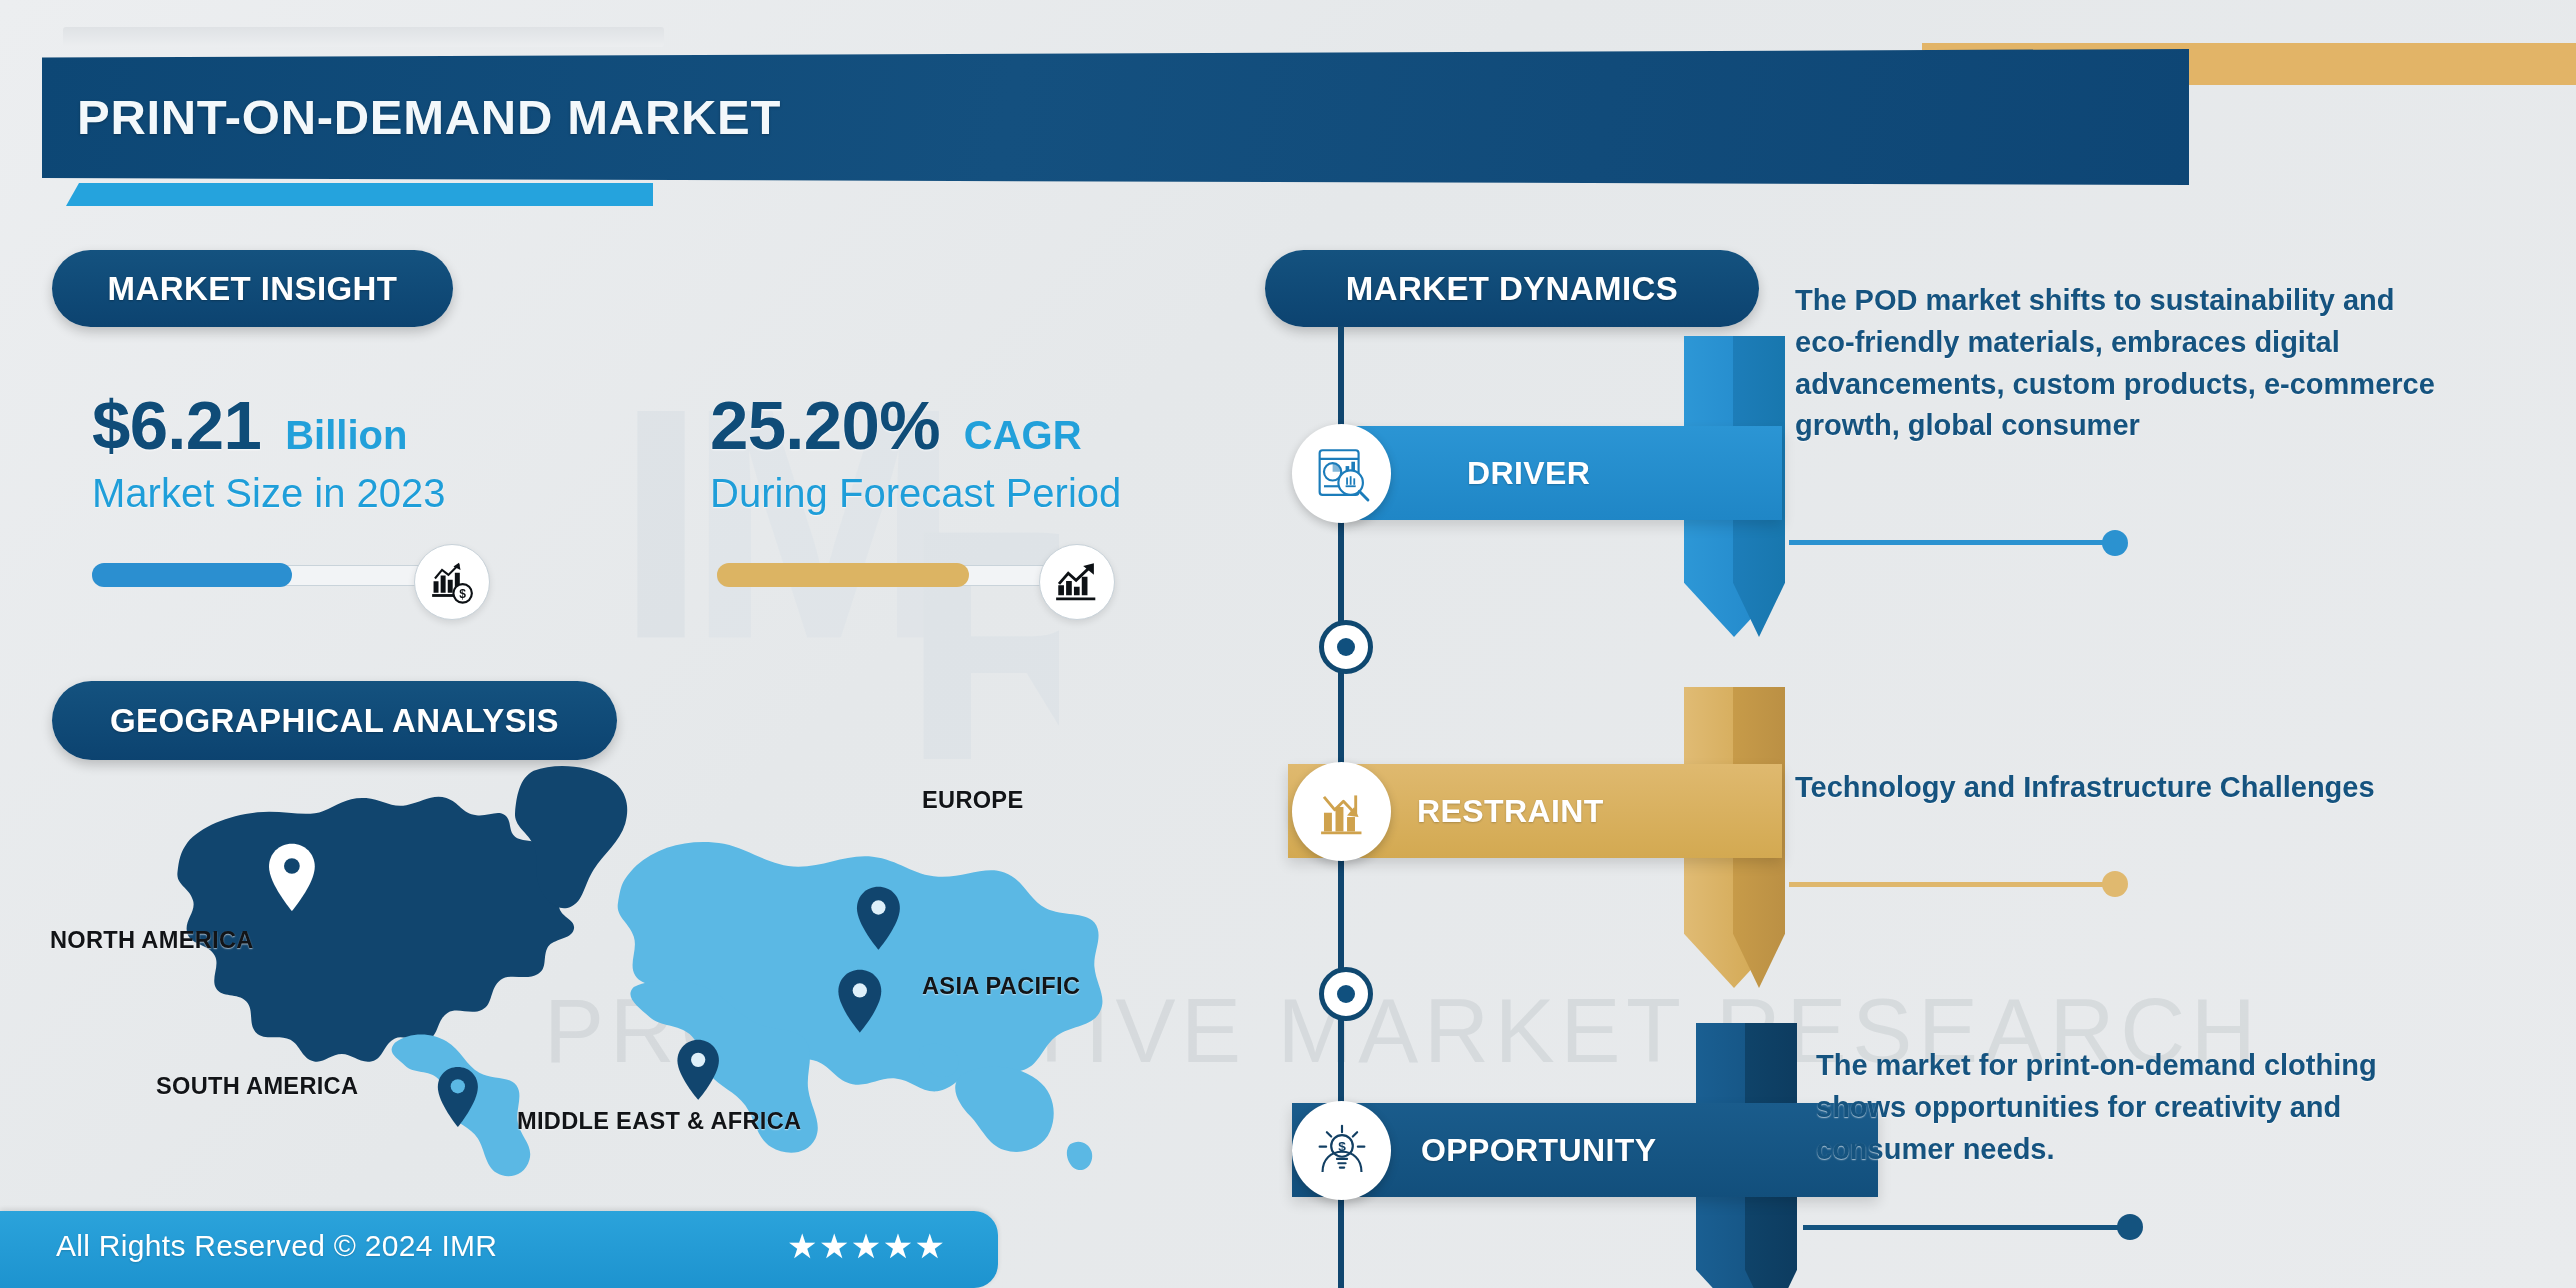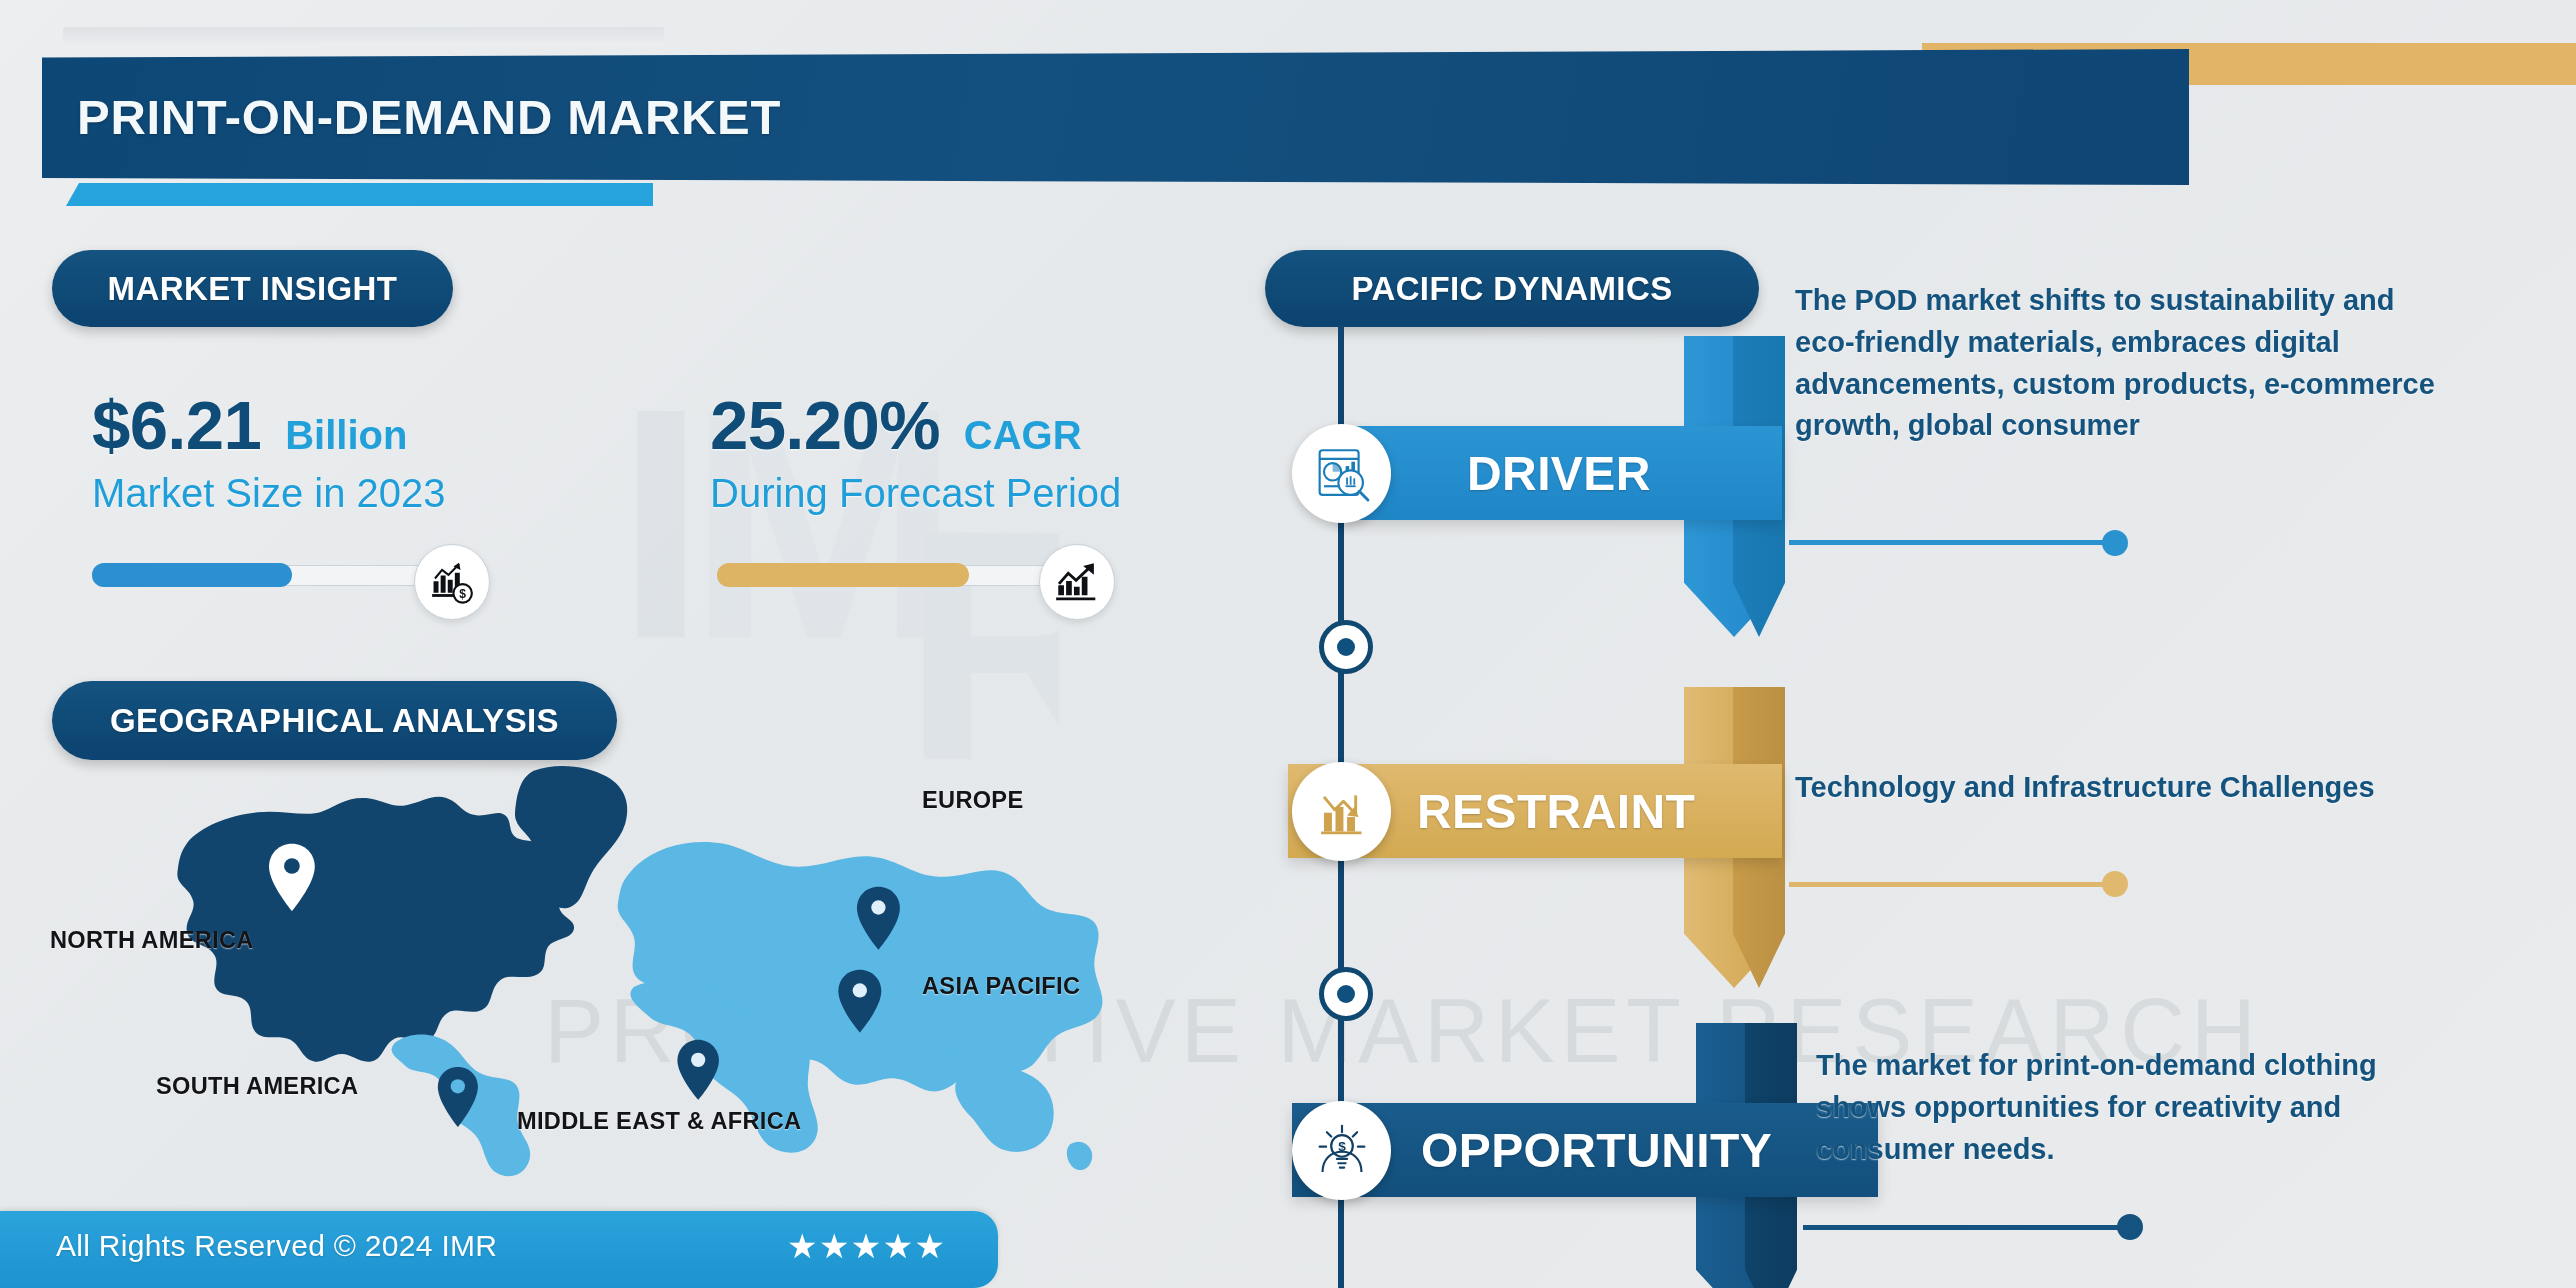--- a/index.html
+++ b/index.html
@@ -149,21 +149,21 @@
   }
   .tl-dot i{width:18.6px;height:18.6px;border-radius:50%;background:#10507e;display:block;}
   #tl-dot-1{left:1319px;top:620px;}
   #tl-dot-2{left:1319px;top:967px;}
   .dyn-bar{
     position:absolute;height:94px;
     display:flex;align-items:center;
     box-shadow:0 5.7px 13px rgba(0,0,0,.14);
   }
   .dyn-bar .lbl{
-    color:#ffffff;font-size:48px;font-weight:600;letter-spacing:0.4px;
+    color:#ffffff;font-size:32px;font-weight:600;letter-spacing:0.4px;
     text-shadow:0 1.4px 2.1px rgba(0,0,0,.22);
     margin-left:129px;white-space:nowrap;
   }
   .dyn-icon{
     position:absolute;width:99px;height:99px;border-radius:50%;
     background:#ffffff;
     display:flex;align-items:center;justify-content:center;
     box-shadow:0 3.6px 9.3px rgba(0,0,0,.20);
   }
   .dyn-chev{
@@ -351,21 +351,21 @@
     </g>
   </svg>
 
   <div class="map-label" id="lbl-na">NORTH AMERICA</div>
   <div class="map-label" id="lbl-sa">SOUTH AMERICA</div>
   <div class="map-label" id="lbl-eu">EUROPE</div>
   <div class="map-label" id="lbl-ap">ASIA PACIFIC</div>
   <div class="map-label" id="lbl-mea">MIDDLE EAST &amp; AFRICA</div>
 
   <div class="pill" id="pill-dynamics">
-    <span>PACIFIC DYNAMICS</span>
+    <span>MARKET DYNAMICS</span>
   </div>
 
   <div class="tl-line"></div>
   <div class="tl-dot" id="tl-dot-1">
       <i></i>
     </div>
   <div class="tl-dot" id="tl-dot-2">
       <i></i>
     </div>
 

